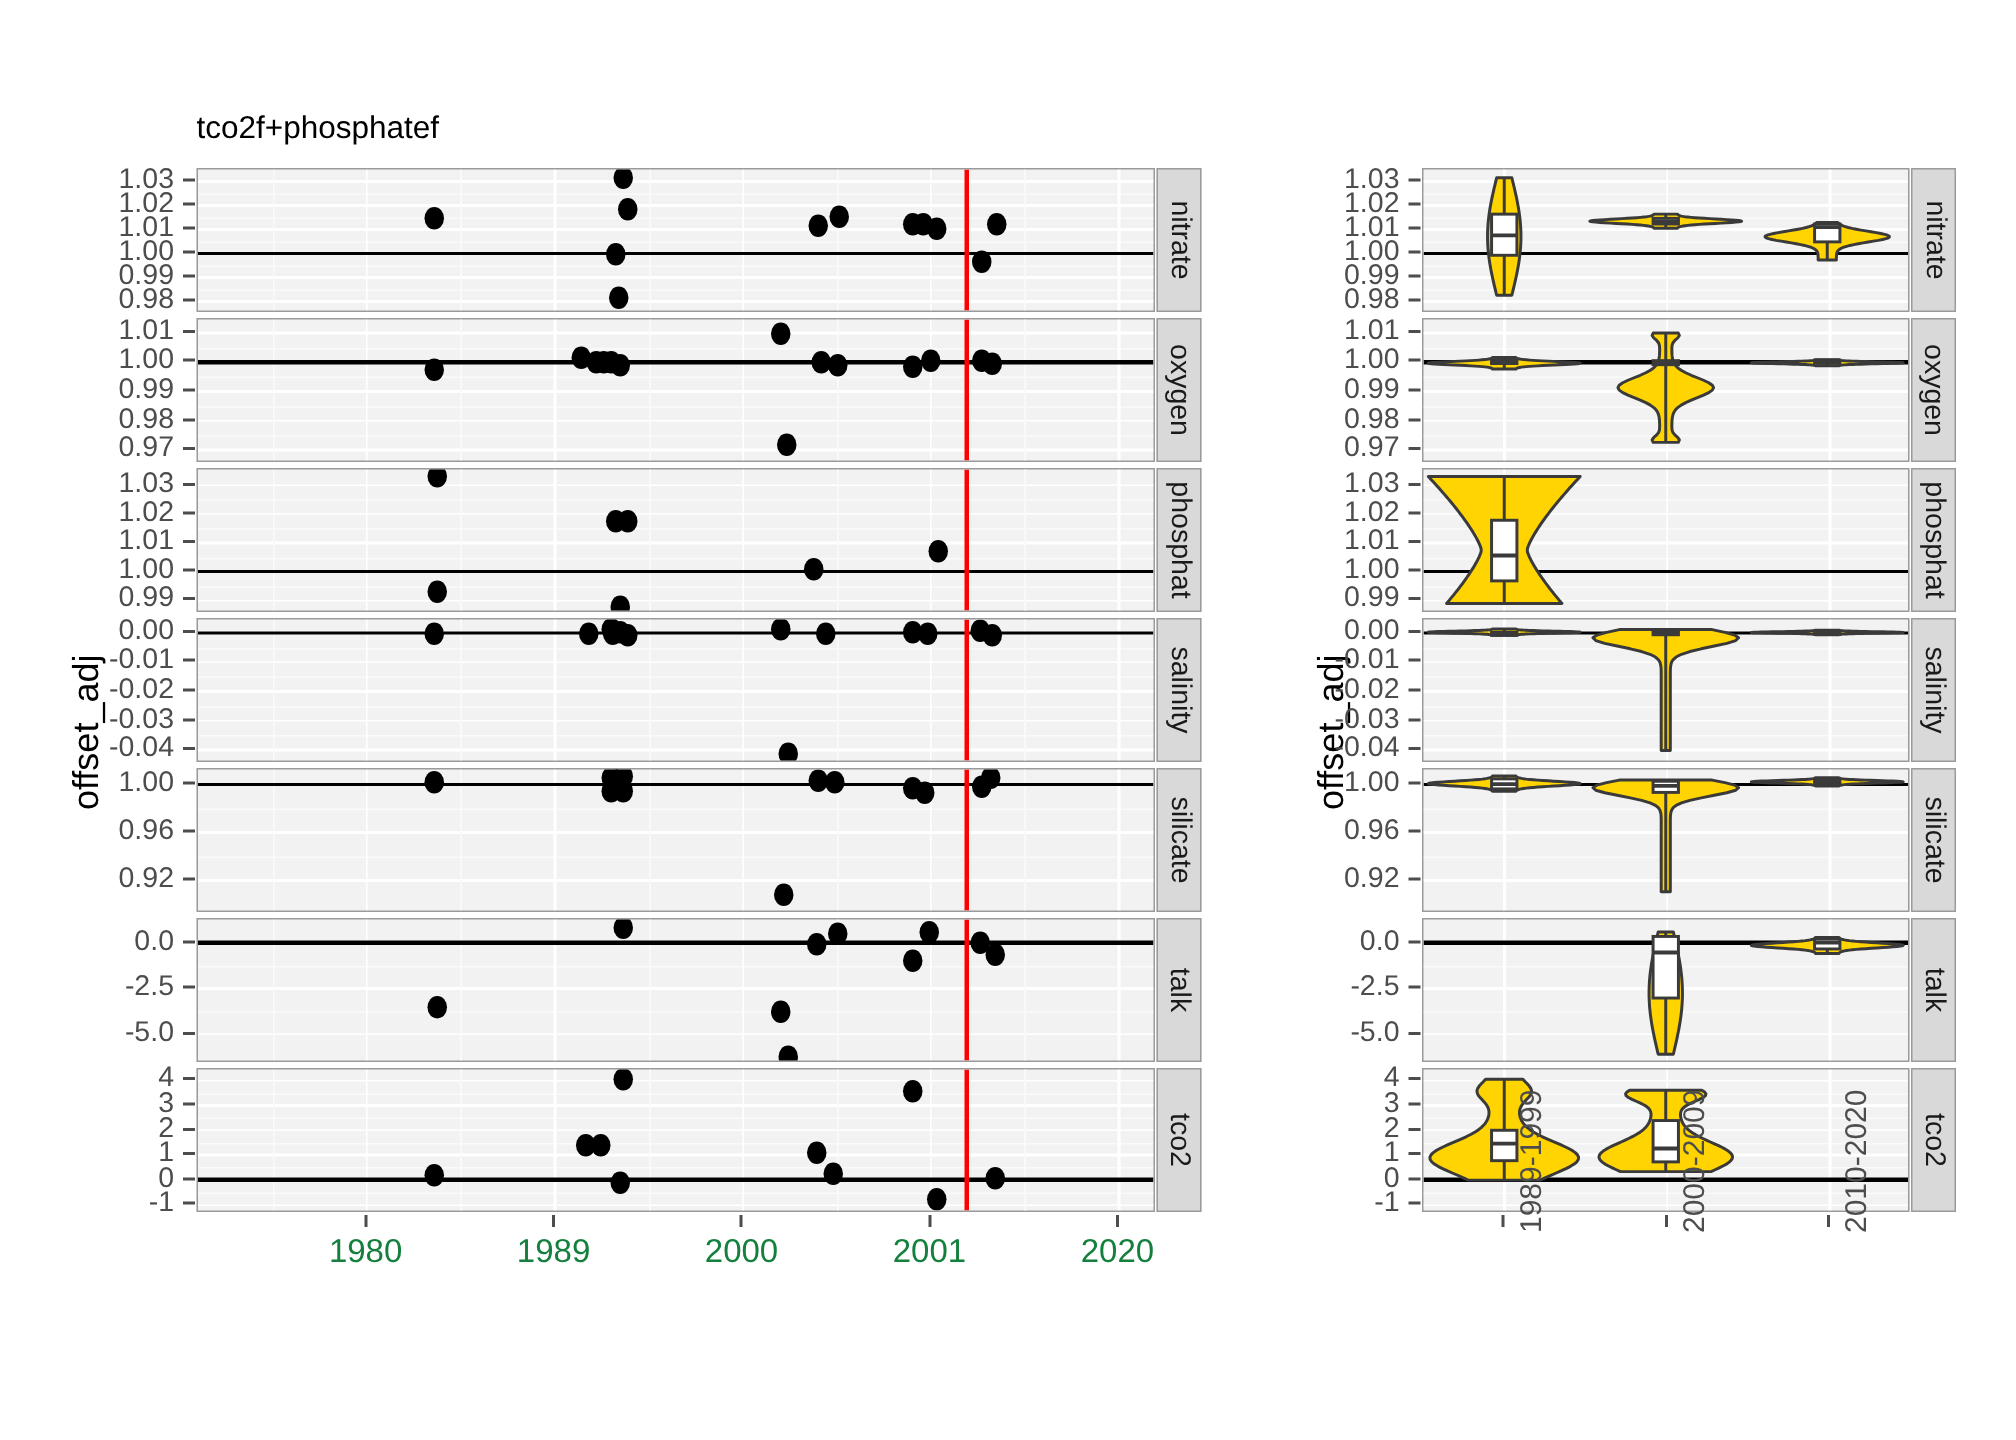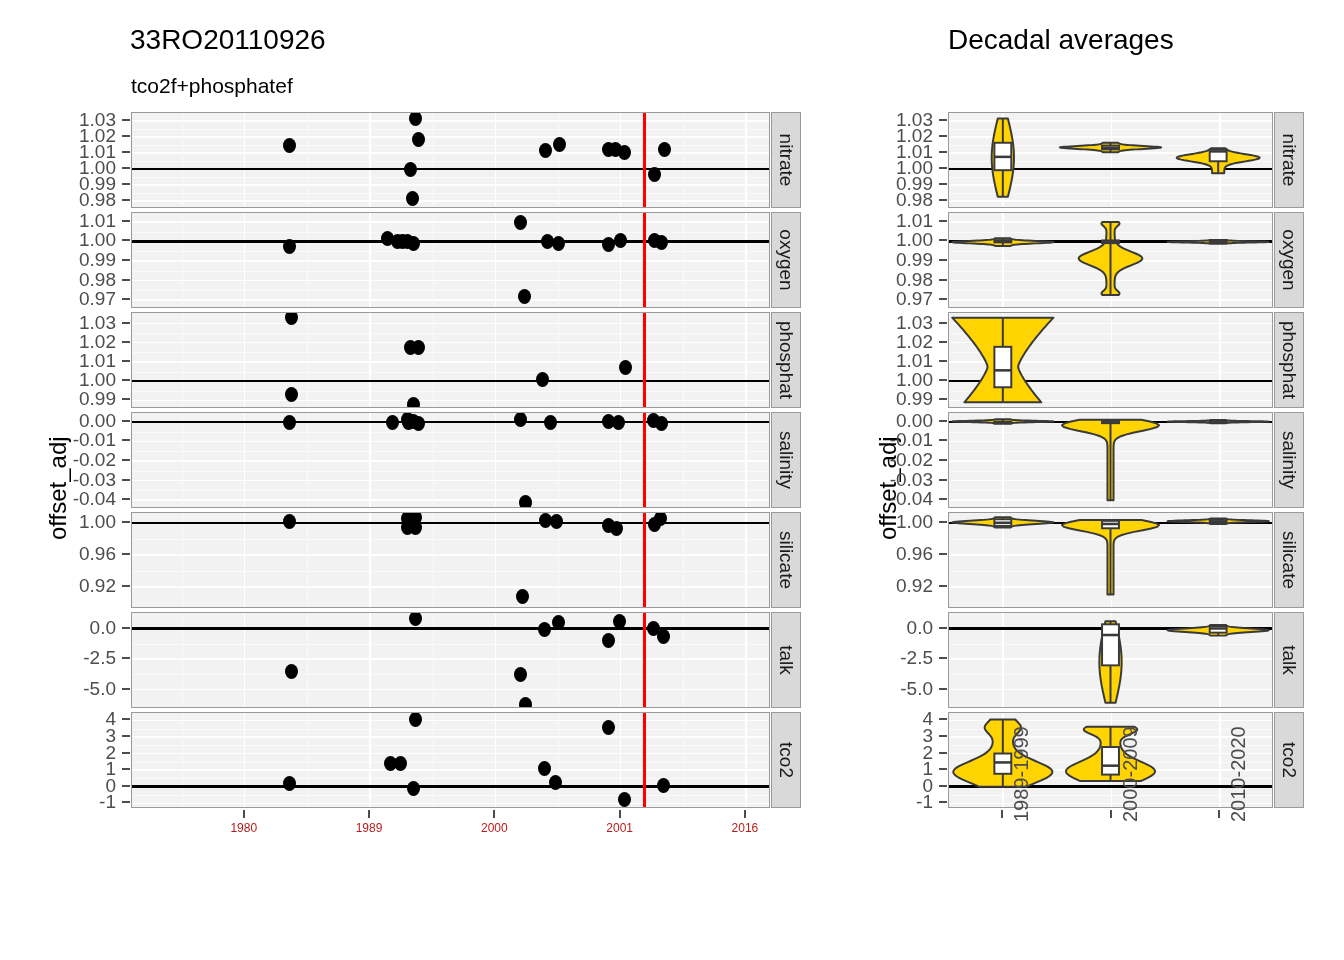--- a/index.html
+++ b/index.html
@@ -51,40 +51,38 @@
     transform:rotate(90deg);
   }
 
   
   .ytick{
     position:absolute;font-size:19px;color:#4d4d4d;white-space:nowrap;
     text-align:right;transform:translateY(-50%);
   }
   .ytickmark{position:absolute;width:8px;height:2px;background:#4d4d4d;}
   .xtick{
-    position:absolute;font-size:12px;color:#b91c1c;white-space:nowrap;
+    position:absolute;font-size:22px;color:#15803d;white-space:nowrap;
     transform:translateX(-50%);
   }
   .xtickmark{position:absolute;width:2px;height:8px;background:#4d4d4d;}
   .xtick-rot{
     position:absolute;font-size:20px;color:#4d4d4d;white-space:nowrap;
     transform-origin:0 0;transform:rotate(-90deg);
   }
 
   
   .vio{position:absolute;left:0;top:0;overflow:visible;}
 </style>
 </head>
 <body>
 
 <div class="stage">
 
-  <div class="main-title" style="left:130px;top:24px;">33RO20110926</div>
   <div class="sub-title" style="left:131px;top:74px;">tco2f+phosphatef</div>
-  <div class="main-title" style="left:948px;top:24px;">Decadal averages</div>
 
   <div class="ytitle" style="left:44px;top:540px;">offset_adj</div>
   <div class="ytitle" style="left:874px;top:540px;">offset_adj</div>
 
   <div id="plot-layer">
       <div class="panel" style="left:131px;top:112px;width:639px;height:96px;">
         <div class="gridline-maj" style="top:7.299999999999829px;"></div>
         <div class="gridline-min" style="top:16.00000000000003px;"></div>
         <div class="gridline-maj" style="top:23.29999999999986px;"></div>
         <div class="gridline-min" style="top:31.999999999999716px;"></div>
@@ -725,21 +723,21 @@
       </div>
       <div class="xtickmark" style="left:242.76470588235293px;top:810px;"></div>
       <div class="xtick" style="left:243.76470588235293px;top:821px;">1980</div>
       <div class="xtickmark" style="left:368.05882352941177px;top:810px;"></div>
       <div class="xtick" style="left:369.05882352941177px;top:821px;">1989</div>
       <div class="xtickmark" style="left:493.35294117647055px;top:810px;"></div>
       <div class="xtick" style="left:494.35294117647055px;top:821px;">2000</div>
       <div class="xtickmark" style="left:618.6470588235294px;top:810px;"></div>
       <div class="xtick" style="left:619.6470588235294px;top:821px;">2001</div>
       <div class="xtickmark" style="left:743.9411764705883px;top:810px;"></div>
-      <div class="xtick" style="left:744.9411764705883px;top:821px;">2016</div>
+      <div class="xtick" style="left:744.9411764705883px;top:821px;">2020</div>
       <div class="xtickmark" style="left:1001.1666666666666px;top:810px;"></div>
       <div class="xtick-rot" style="left:1010.1666666666666px;top:822px;">1989-1999</div>
       <div class="xtickmark" style="left:1109.5px;top:810px;"></div>
       <div class="xtick-rot" style="left:1118.5px;top:822px;">2000-2009</div>
       <div class="xtickmark" style="left:1217.8333333333333px;top:810px;"></div>
       <div class="xtick-rot" style="left:1226.8333333333333px;top:822px;">2010-2020</div>
     </div>
 
 </div>
 

